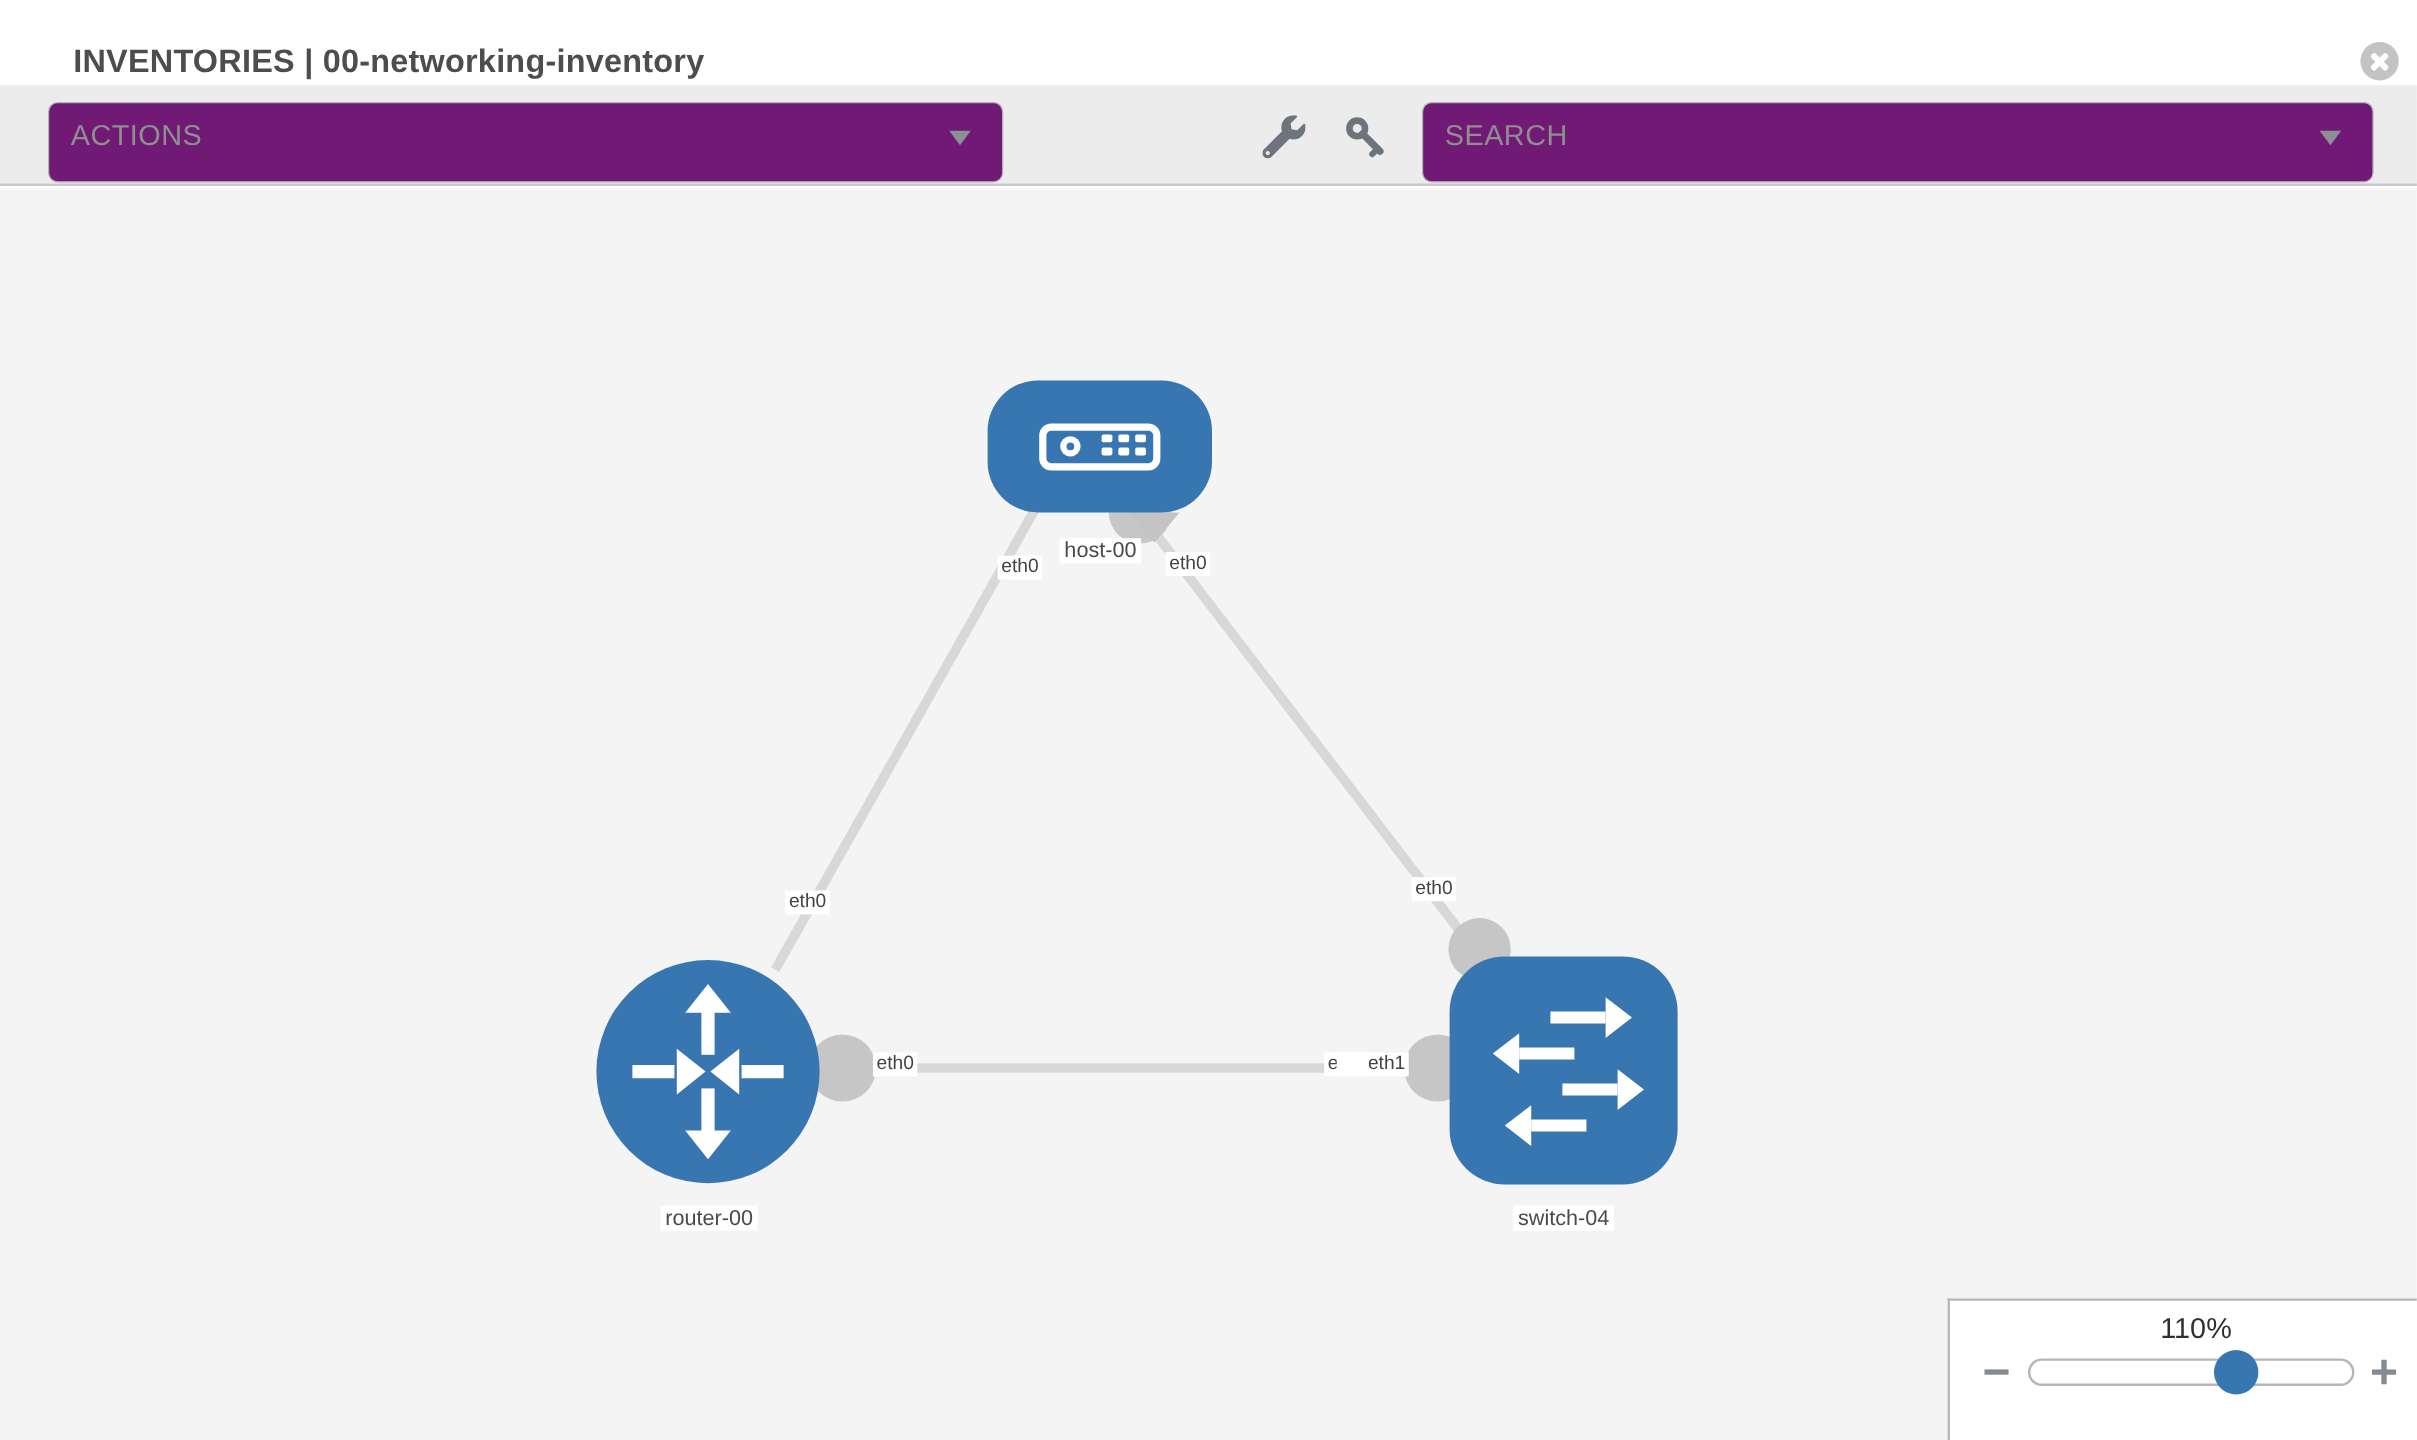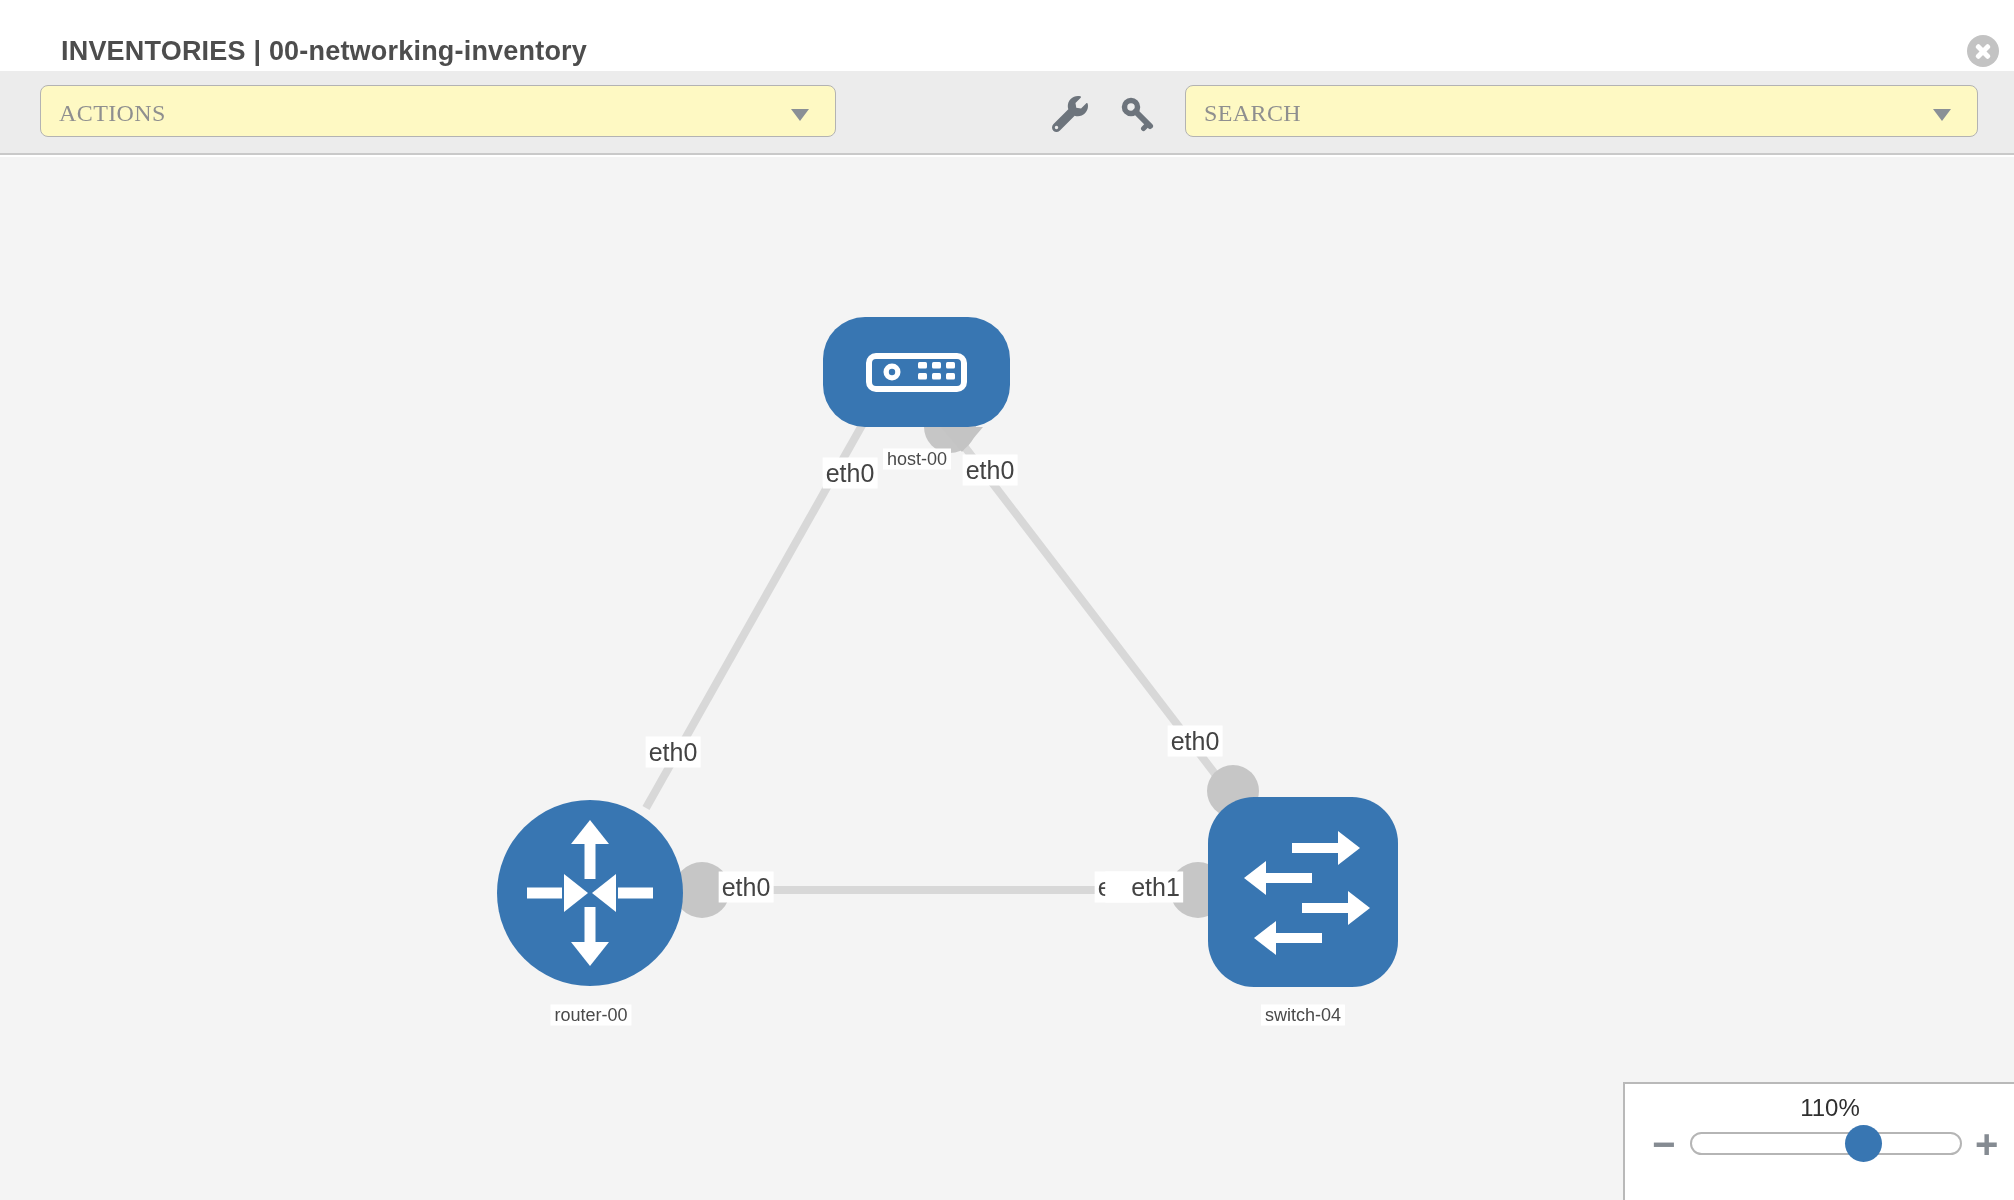--- a/index.html
+++ b/index.html
@@ -14,42 +14,42 @@
   .close-btn { position:absolute; right:36px; top:19px; width:32px; height:32px;
                border-radius:50%; background:#c3c3c3; cursor:pointer; }
   .close-btn .x-bar { position:absolute; left:7px; top:14px; width:18px; height:5px;
                       background:#ffffff; border-radius:2px; }
   .close-btn .a { transform:rotate(45deg); }
   .close-btn .b { transform:rotate(-45deg); }
 
   
   .toolbar { position:absolute; left:0; top:71px; width:2014px; height:84px;
              background:#ececec; border-bottom:2px solid #c9c9c9; }
-  .select { position:absolute; top:14px; height:52px; background:#fef9c3;
-            border:1px solid #b3b3b3; border-radius:8px; cursor:pointer;font-family:Liberation Serif, serif; }
+  .select { position:absolute; top:14px; height:67px; background:#701a75;
+            border:1px solid #b3b3b3; border-radius:8px; cursor:pointer; }
   .select .select-label { position:absolute; left:18px; top:0; line-height:55px;
                           font-size:24px; color:#8f8f8f; letter-spacing:.4px; }
   .caret { position:absolute; right:26px; top:23px; width:0; height:0;
            border-left:9px solid transparent; border-right:9px solid transparent;
            border-top:12px solid #8a9096; }
   .actions { left:40px; width:796px; }
   .search  { left:1185px; width:793px; }
   .tool-icons { position:absolute; left:1040px; top:0; height:84px; }
   .tool-icon { position:absolute; top:25px; width:36px; height:36px; cursor:pointer; }
   .tool-icon.wrench { left:12px; }
   .tool-icon.key    { left:80px; }
 
   
   .canvas { position:absolute; left:0; top:157px; width:2014px; height:1043px;
             background:#f4f4f4; }
   .canvas svg.graph { position:absolute; left:0; top:0; }
 
   .iface-label, .node-label { position:absolute; transform:translate(-50%,-50%);
             background:#ffffff; white-space:nowrap; color:#434343; }
-  .iface-label { font-size:25px; padding:1px 3px; }
+  .iface-label { font-size:16px; padding:1px 3px; }
   .node-label  { font-size:18px; padding:0 4px; color:#4a4a4a; }
 
   
   .zoom-panel { position:absolute; right:0; bottom:0; width:391px; height:118px;
                 background:#ffffff; border-left:2px solid #b9b9b9; border-top:2px solid #b9b9b9; }
   .zoom-level { position:absolute; left:110px; top:10px; width:190px; text-align:center;
                 font-size:24px; color:#2f2f2f; }
   .zoom-minus, .zoom-plus { position:absolute; top:34px; font-size:40px; font-weight:700;
                 color:#858b92; cursor:pointer; line-height:52px; }
   .zoom-minus { left:27px; }

